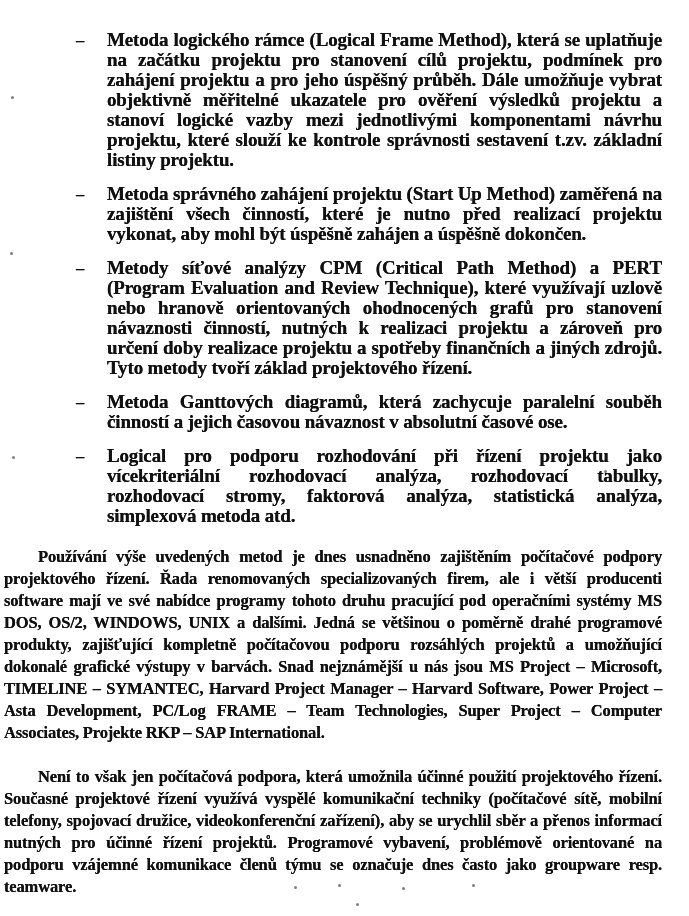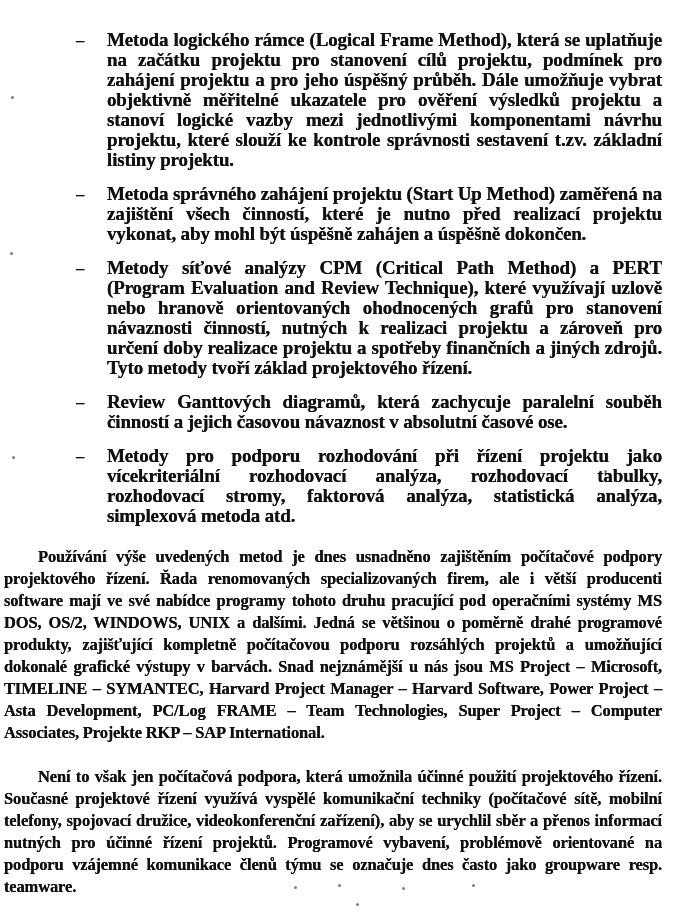--- a/index.html
+++ b/index.html
@@ -86,26 +86,26 @@
       <span class="item-text">Metoda správného zahájení projektu (Start Up Method) zaměřená na zajištění všech činností, které je nutno před realizací projektu vykonat, aby mohl být úspěšně zahájen a úspěšně dokončen.</span>
     </div>
 
     <div class="method-item">
       <span class="dash-cell">–</span>
       <span class="item-text">Metody síťové analýzy CPM (Critical Path Method) a PERT (Program Evaluation and Review Technique), které využívají uzlově nebo hranově orientovaných ohodnocených grafů pro stanovení návaznosti činností, nutných k realizaci projektu a zároveň pro určení doby realizace projektu a spotřeby finančních a jiných zdrojů. Tyto metody tvoří základ projektového řízení.</span>
     </div>
 
     <div class="method-item">
       <span class="dash-cell">–</span>
-      <span class="item-text">Review Ganttových diagramů, která zachycuje paralelní souběh činností a jejich časovou návaznost v absolutní časové ose.</span>
+      <span class="item-text">Metoda Ganttových diagramů, která zachycuje paralelní souběh činností a jejich časovou návaznost v absolutní časové ose.</span>
     </div>
 
     <div class="method-item">
       <span class="dash-cell">–</span>
-      <span class="item-text">Metody pro podporu rozhodování při řízení projektu jako vícekriteriální rozhodovací analýza, rozhodovací tabulky, rozhodovací stromy, faktorová analýza, statistická analýza, simplexová metoda atd.</span>
+      <span class="item-text">Logical pro podporu rozhodování při řízení projektu jako vícekriteriální rozhodovací analýza, rozhodovací tabulky, rozhodovací stromy, faktorová analýza, statistická analýza, simplexová metoda atd.</span>
     </div>
 
   </div>
 
   <p class="para first-indent para-software">Používání výše uvedených metod je dnes usnadněno zajištěním počítačové podpory projektového řízení. Řada renomovaných specializovaných firem, ale i větší producenti software mají ve své nabídce programy tohoto druhu pracující pod operačními systémy MS DOS, OS/2, WINDOWS, UNIX a dalšími. Jedná se většinou o poměrně drahé programové produkty, zajišťující kompletně počítačovou podporu rozsáhlých projektů a umožňující dokonalé grafické výstupy v barvách. Snad nejznámější u nás jsou MS Project – Microsoft, TIMELINE – SYMANTEC, Harvard Project Manager – Harvard Software, Power Project – Asta Development, PC/Log FRAME – Team Technologies, Super Project – Computer Associates, Projekte RKP – SAP International.</p>
 
   <p class="para first-indent para-comm">Není to však jen počítačová podpora, která umožnila účinné použití projektového řízení. Současné projektové řízení využívá vyspělé komunikační techniky (počítačové sítě, mobilní telefony, spojovací družice, videokonferenční zařízení), aby se urychlil sběr a přenos informací nutných pro účinné řízení projektů. Programové vybavení, problémově orientované na podporu vzájemné komunikace členů týmu se označuje dnes často jako groupware resp. teamware.</p>
 
   <span class="speck" style="left:11px;top:96px;"></span>
   <span class="speck" style="left:10px;top:252px;"></span>

